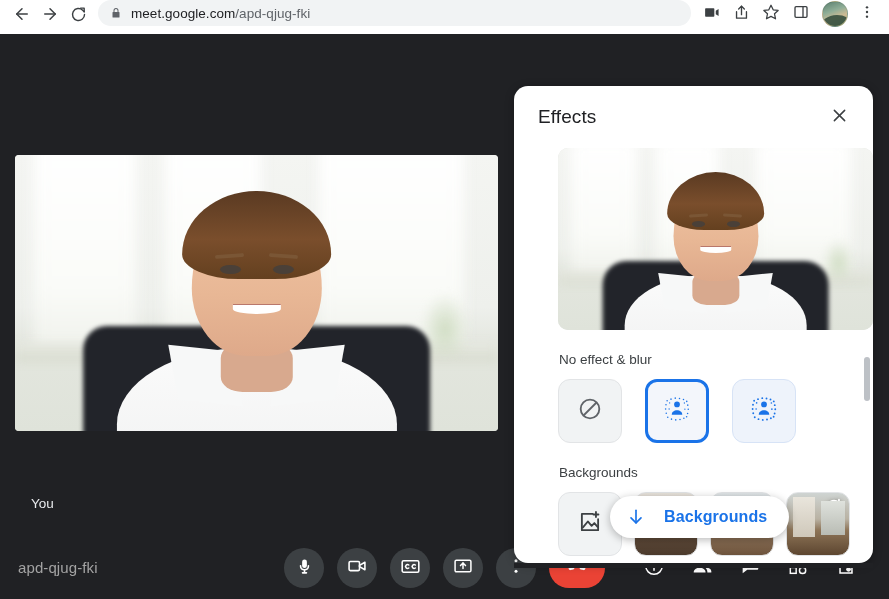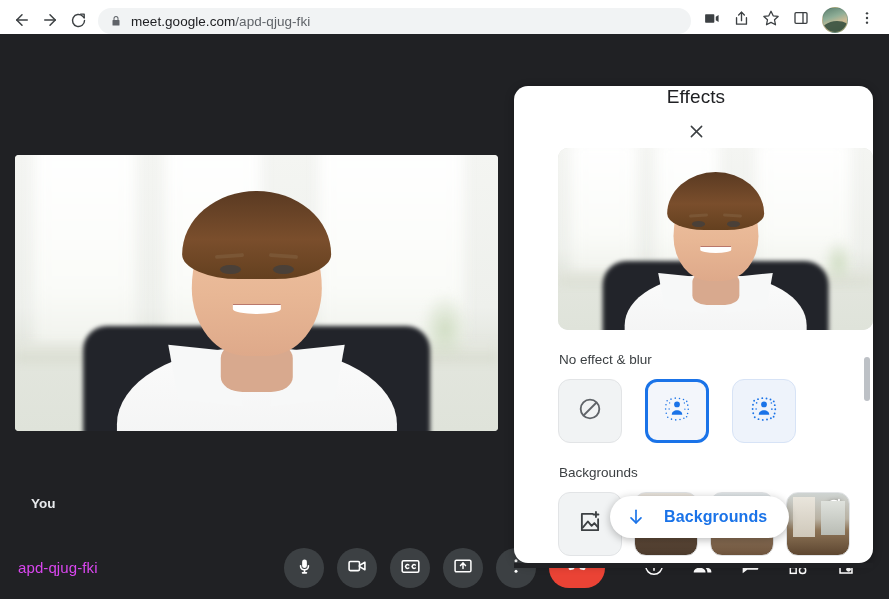--- a/index.html
+++ b/index.html
@@ -9,21 +9,21 @@
     font-family: "Liberation Sans", sans-serif;
     background: #202124;
   }
   #root { position: relative; width: 889px; height: 599px; overflow: hidden; }
 
   
   .browser-bar {
     position: absolute; left: 0; top: 0;
     width: 889px; height: 34px;
     background: #ffffff;
-    display: flex; align-items: flex-end;
+    display: flex; align-items: flex-start;
     padding: 0 8px;
   }
   .nav-btn {
     width: 28px; height: 28px;
     display: flex; align-items: center; justify-content: center;
     border-radius: 50%;
     flex: 0 0 auto;
     color: #3c4043;
   }
   .nav-btn svg { display: block; }
@@ -153,25 +153,25 @@
   .photo .browR { left: 52.5%; transform: rotate(4deg); }
   .photo .mouth {
     position: absolute; left: 50%; transform: translateX(-50%);
     top: 54%; width: 10%; height: 3.6%;
     background: #ffffff; border-radius: 0 0 50% 50%;
     border-top: 1.5px solid #b9776b;
   }
 
   .self-label {
     position: absolute; left: 31px; top: 462px;
-    color: #e8eaed; font-size: 13.5px; font-weight: bold;
+    color: #e8eaed; font-size: 13.5px;
   }
   .meeting-code {
     position: absolute; left: 18px; top: 525px;
-    color: #d946ef; font-size: 15px; letter-spacing: .1px;
+    color: #a3a3a3; font-size: 15px; letter-spacing: .1px;
   }
 
   
   .toolbar-center {
     position: absolute; left: 284px; top: 514px;
     display: flex; align-items: center; gap: 13px;
   }
   .tb-btn {
     width: 40px; height: 40px; border-radius: 50%;
     background: #3c4043;
@@ -206,21 +206,20 @@
     width: 359px; height: 477px;
     background: #ffffff;
     border-radius: 14px;
     box-shadow: 0 2px 10px rgba(0,0,0,.32);
     overflow: hidden;
   }
   .panel-head {
     height: 62px;
     display: flex; align-items: center; justify-content: space-between;
     padding: 0 19px 0 24px;
-    flex-direction: column;
   }
   .panel-title { font-size: 19px; color: #202124; letter-spacing: .1px; }
   .close-x {
     width: 30px; height: 30px; border-radius: 50%;
     display: flex; align-items: center; justify-content: center;
     color: #3c4043;
   }
   .panel-body { padding: 0 22px; position: relative; margin-left: 22px; }
   .preview {
     width: 315px; height: 182px;

